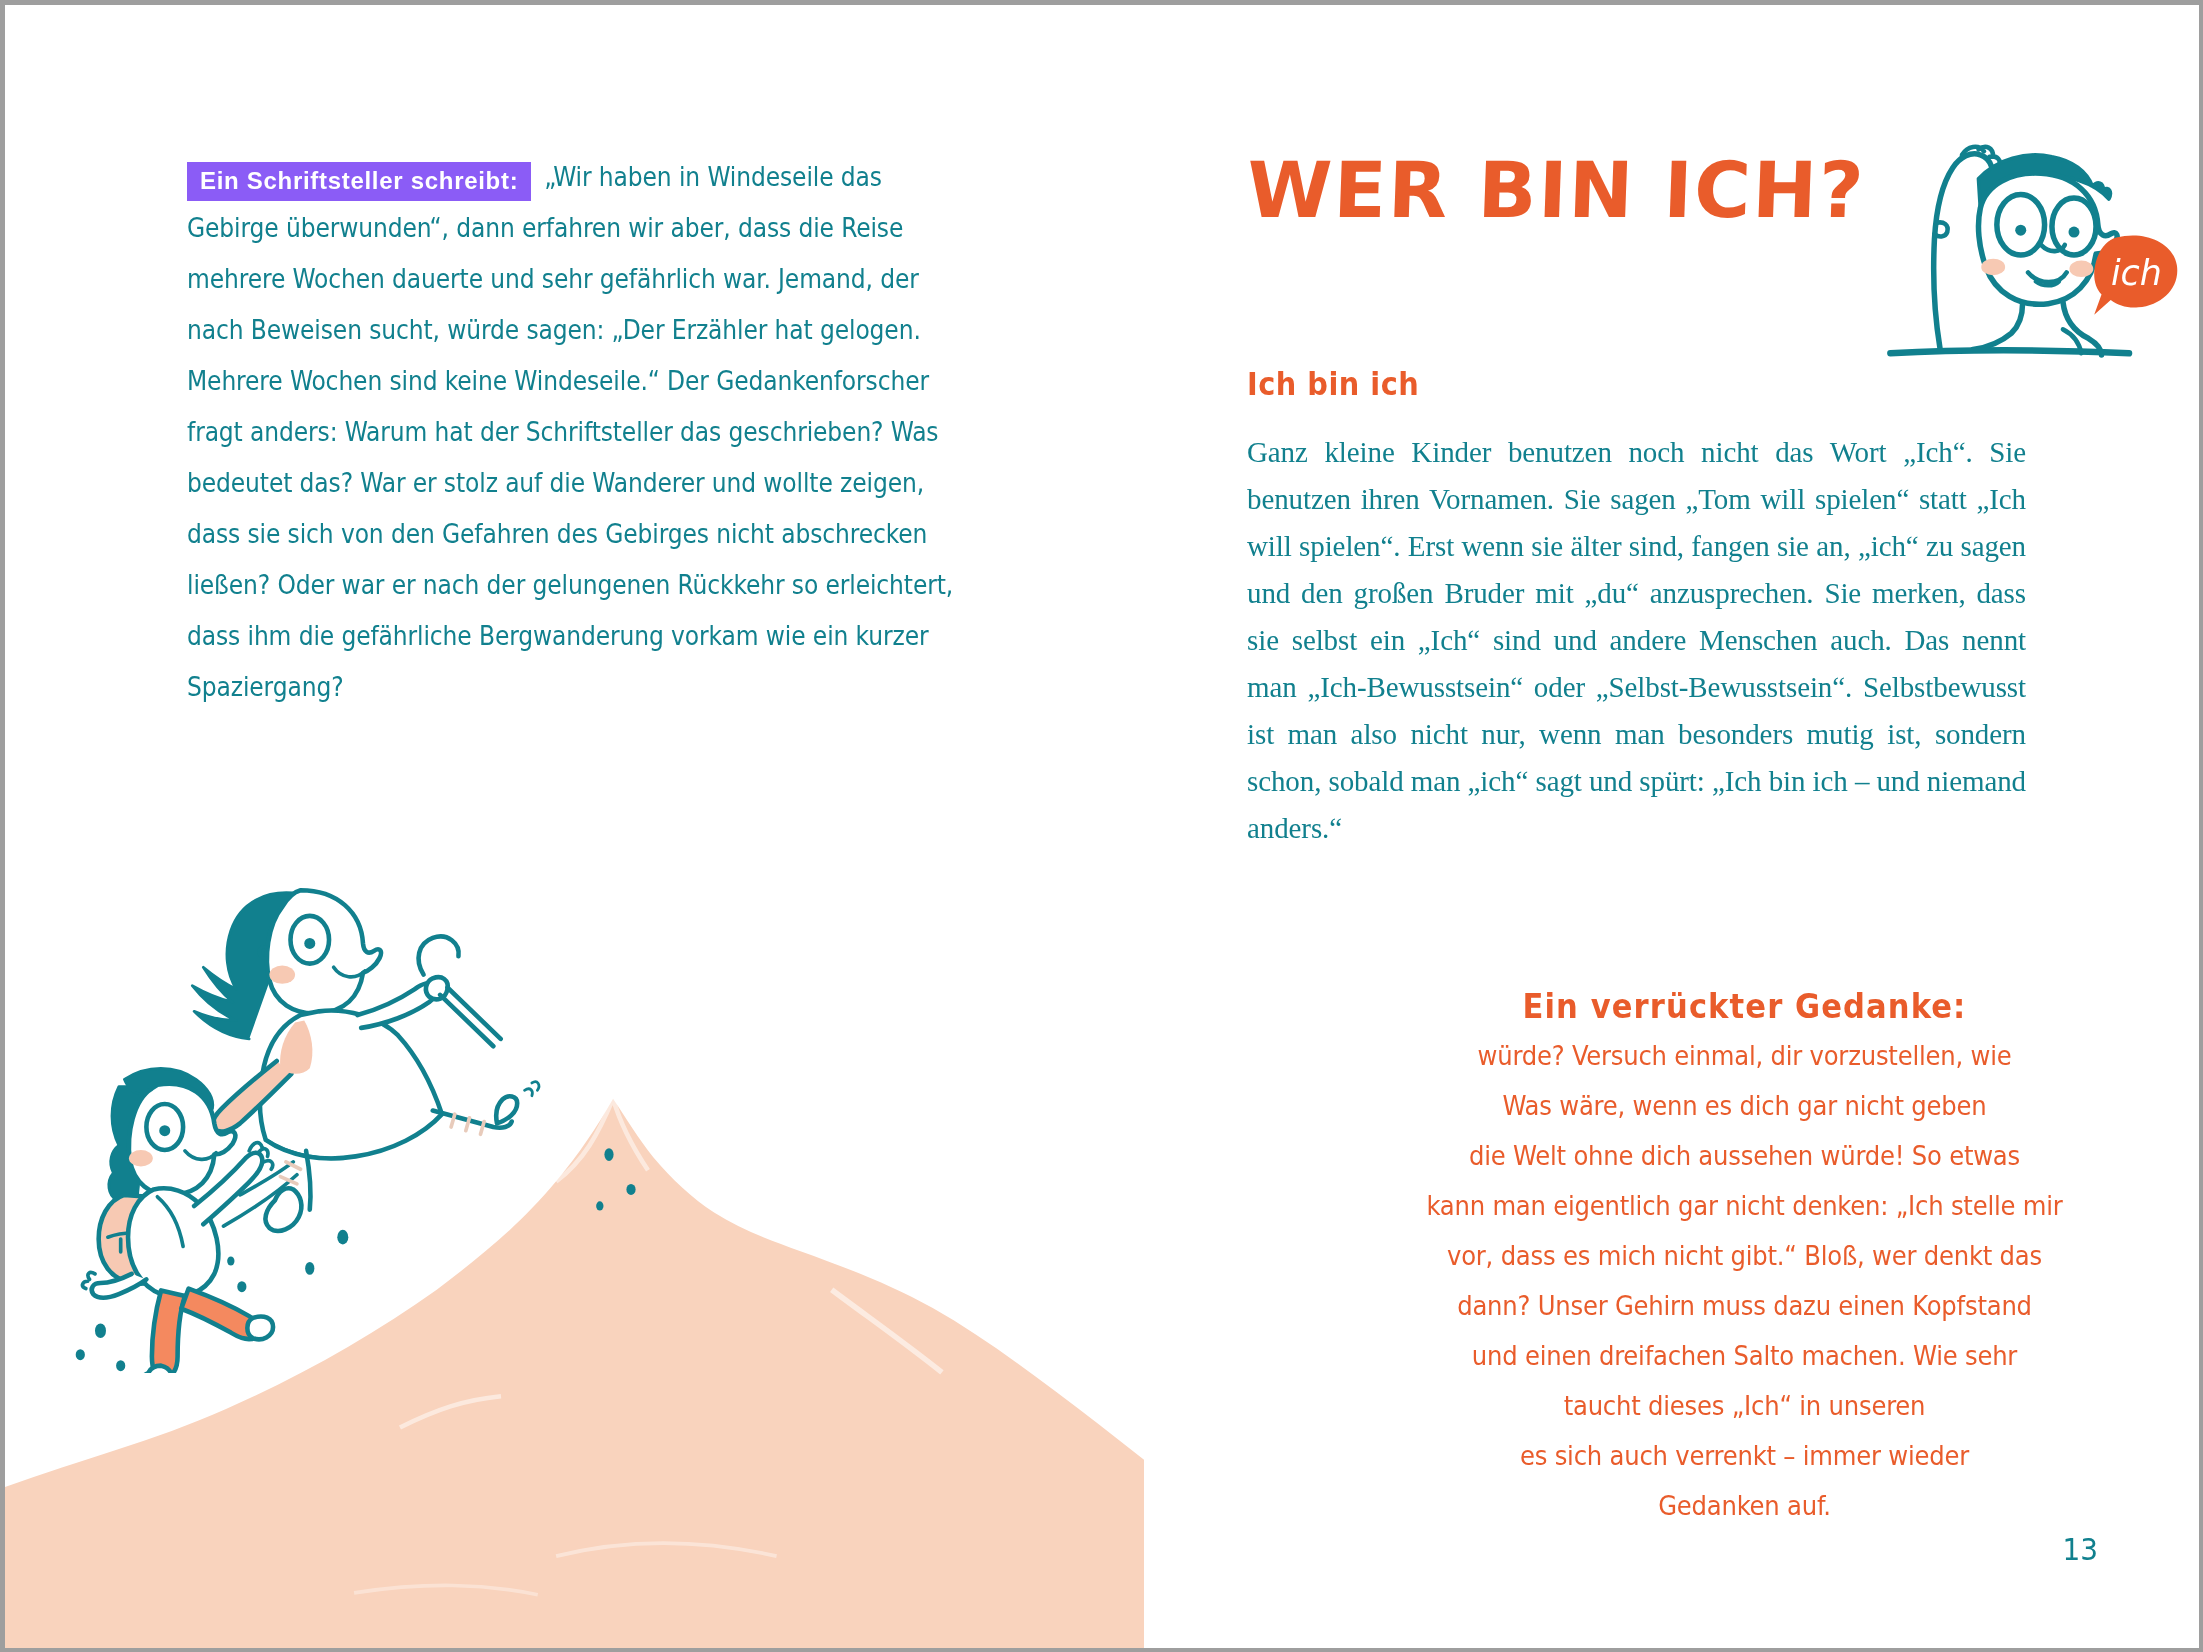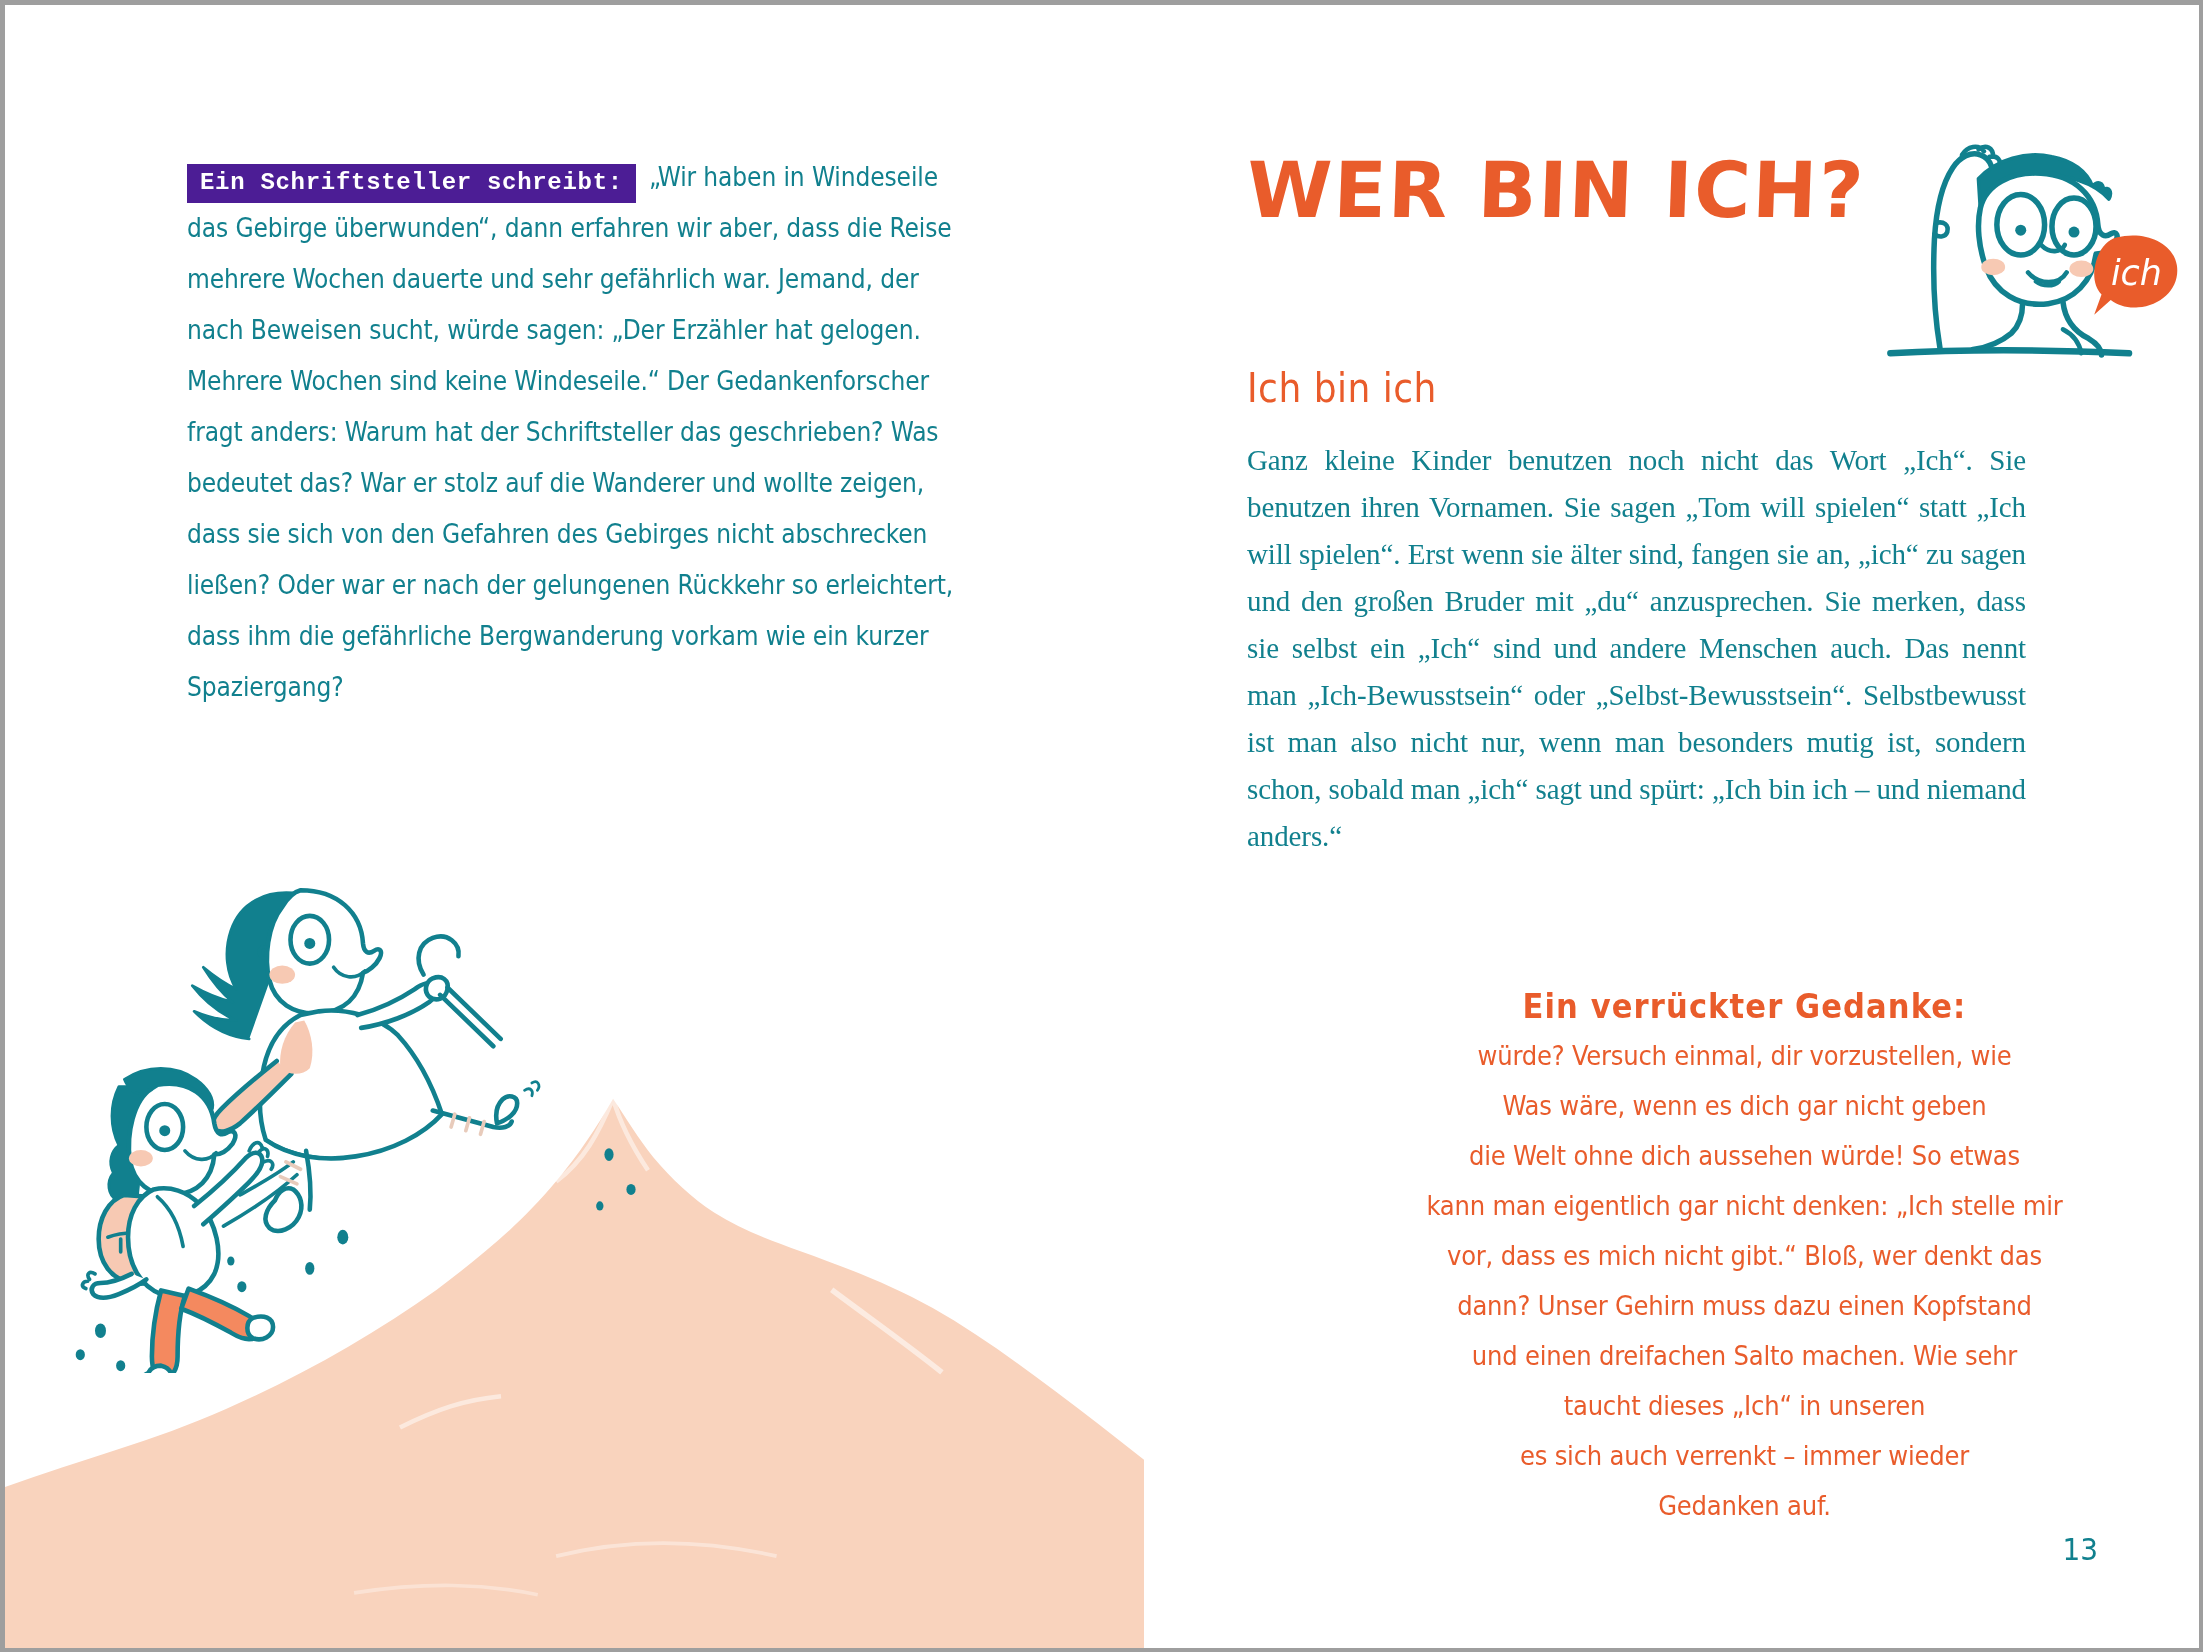--- a/index.html
+++ b/index.html
@@ -15,23 +15,23 @@
   }
 
   
   .left-col{
     position:absolute;
     left:182px; top:147px;
     width:770px;
   }
   .quote-tag{
     display:inline-block;
-    background:#4c1d95;
+    background:#8b5cf6;
     color:#ffffff;
-    font-family:Liberation Mono, monospace;
+    font-family:Liberation Sans, sans-serif;
     font-size:24px;
     font-weight:700;
     letter-spacing:0.7px;
     padding:6.4px 13px 8.3px 13px;
     margin:0 13px 0 0;
     line-height:1;
     vertical-align:baseline;
     position:relative;
     top:2.8px;
   }
@@ -57,22 +57,22 @@
     font-size:77px;
     letter-spacing:1.8px;
     line-height:1;
     margin:18.4px 0 0 0;
     transform:skewX(-2deg);
     display:inline-block;
   }
   .subhead{
     color:#e95c2b;
     font-family:"DejaVu Sans Condensed","DejaVu Sans",sans-serif;
-    font-weight:400;
-    font-size:40px;
+    font-weight:700;
+    font-size:32px;
     letter-spacing:0.5px;
     margin:136px 0 8px 0;
   }
   .right-body{
     color:#11808e;
     font-family:"Liberation Serif","DejaVu Serif",serif;
     font-size:29px;
     line-height:47px;
     text-align:justify;
     margin-top:26px;

